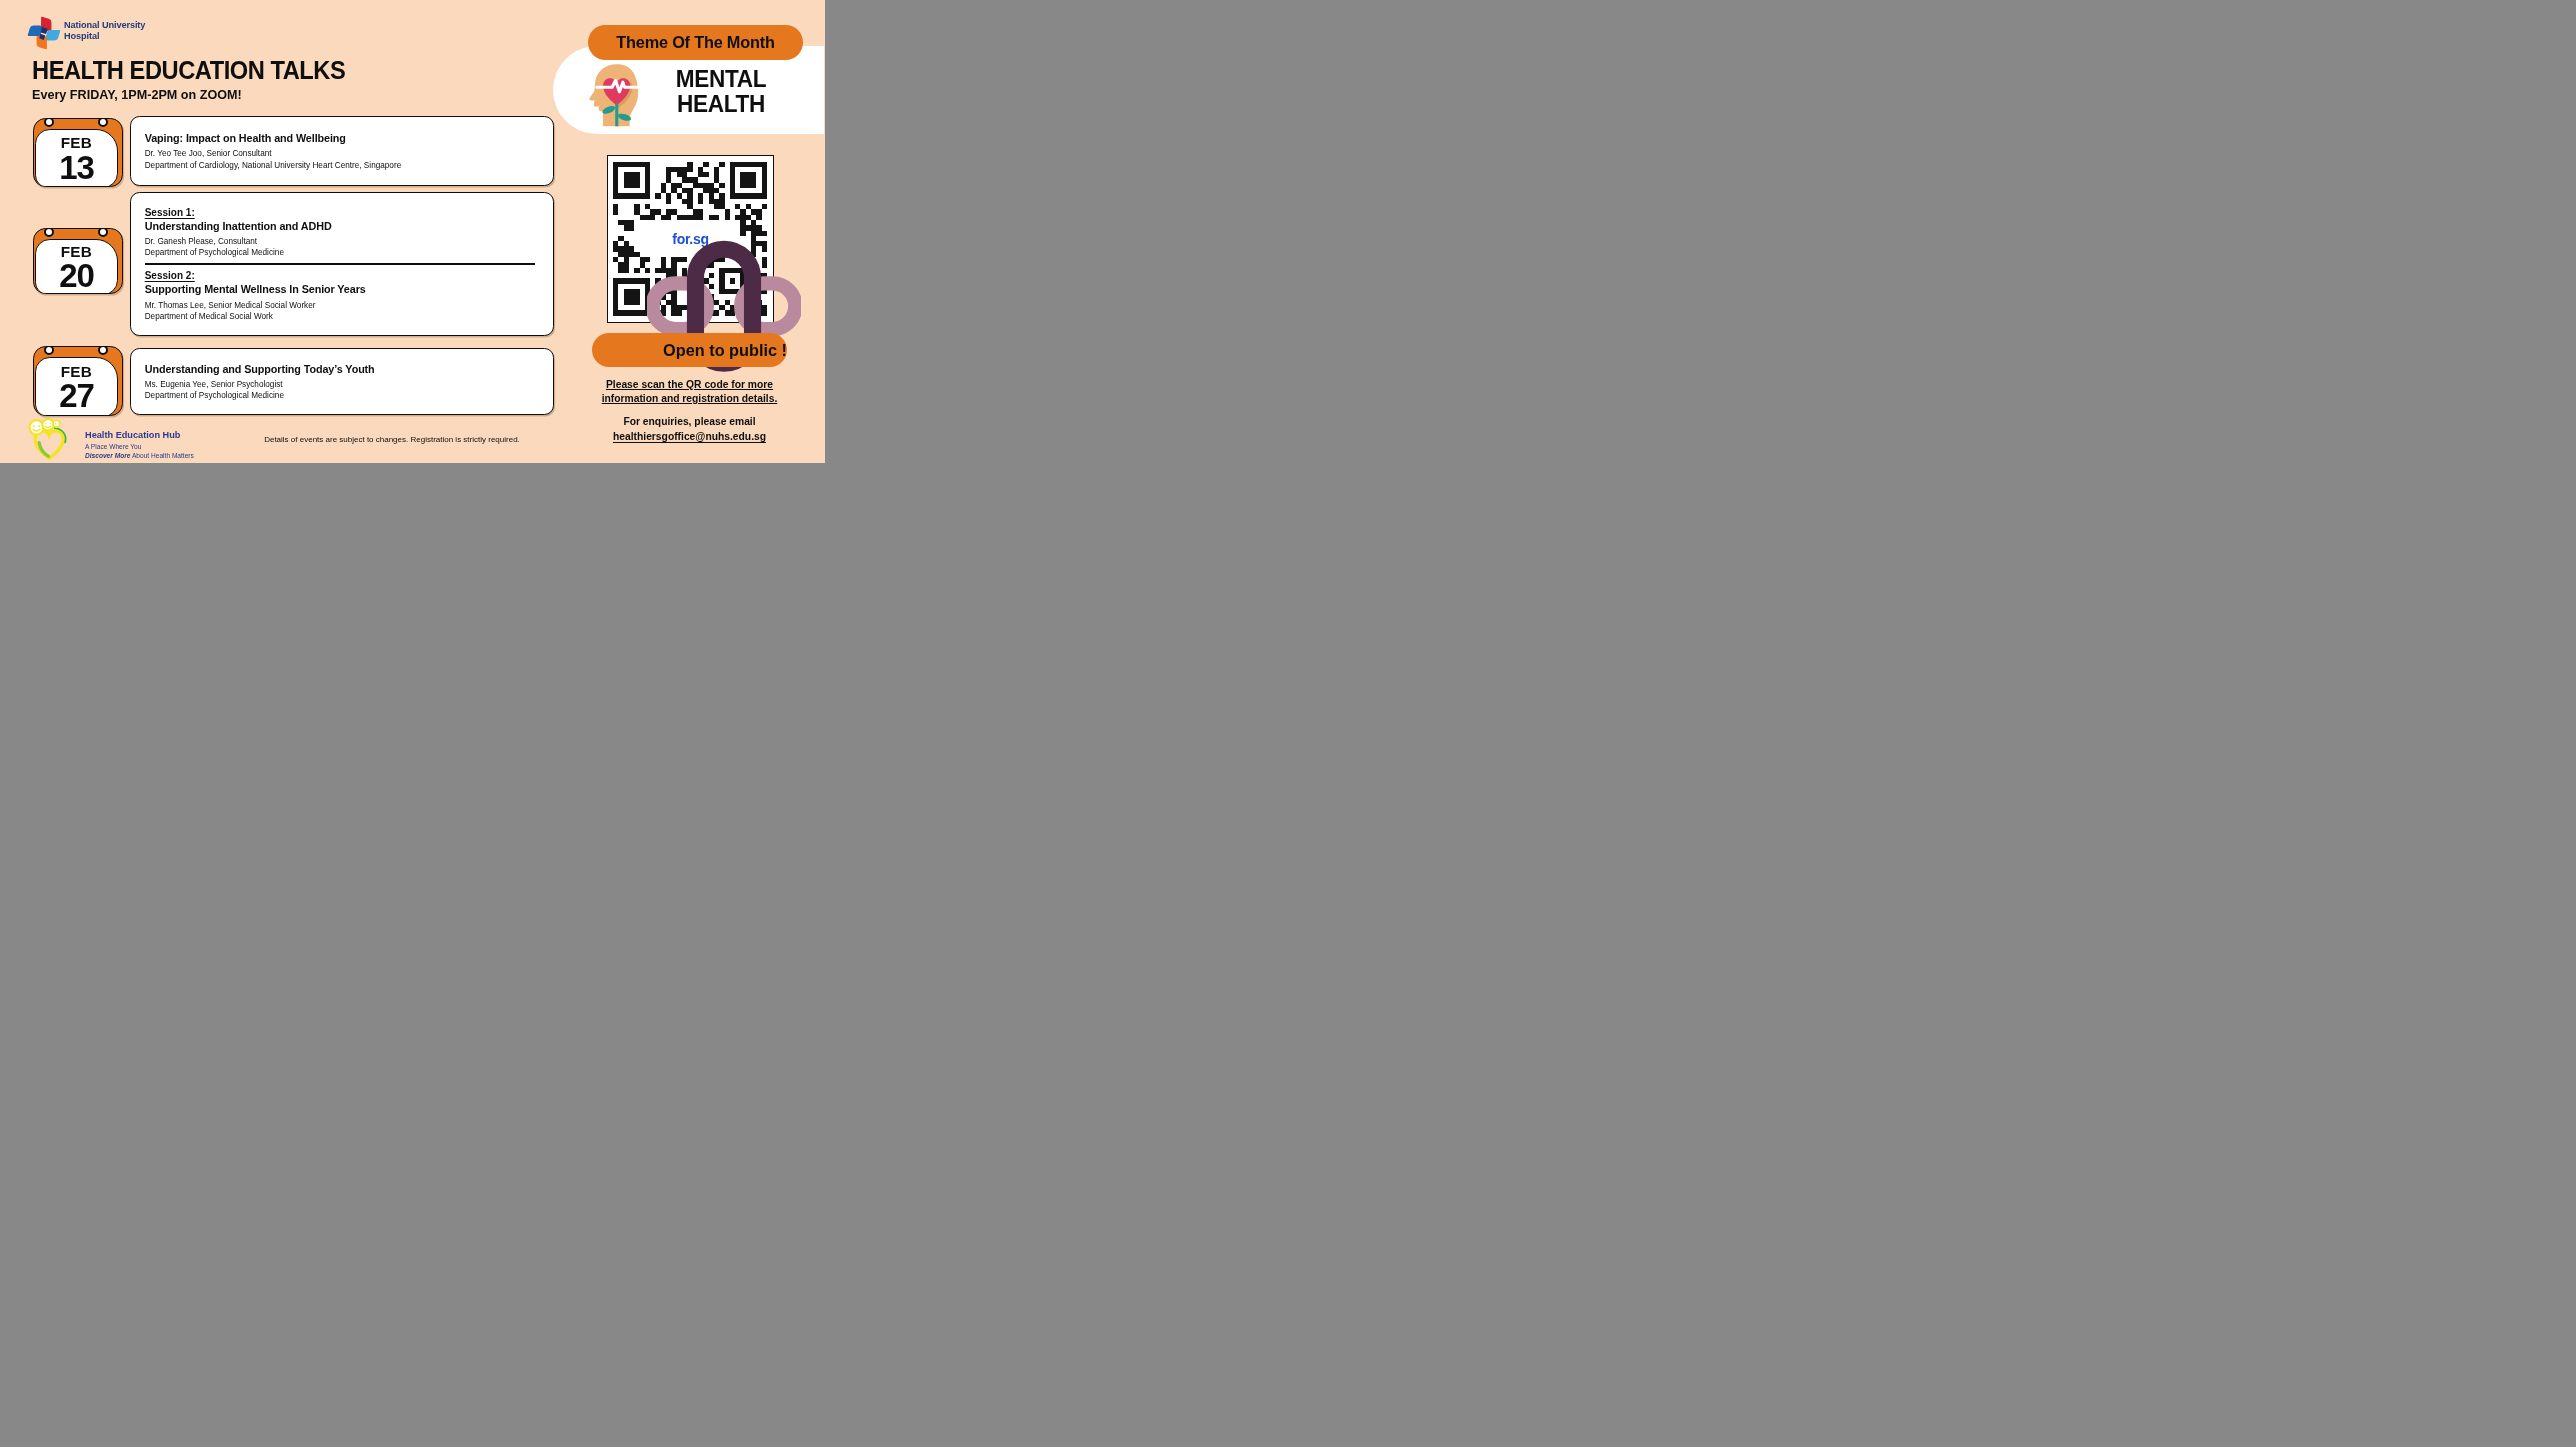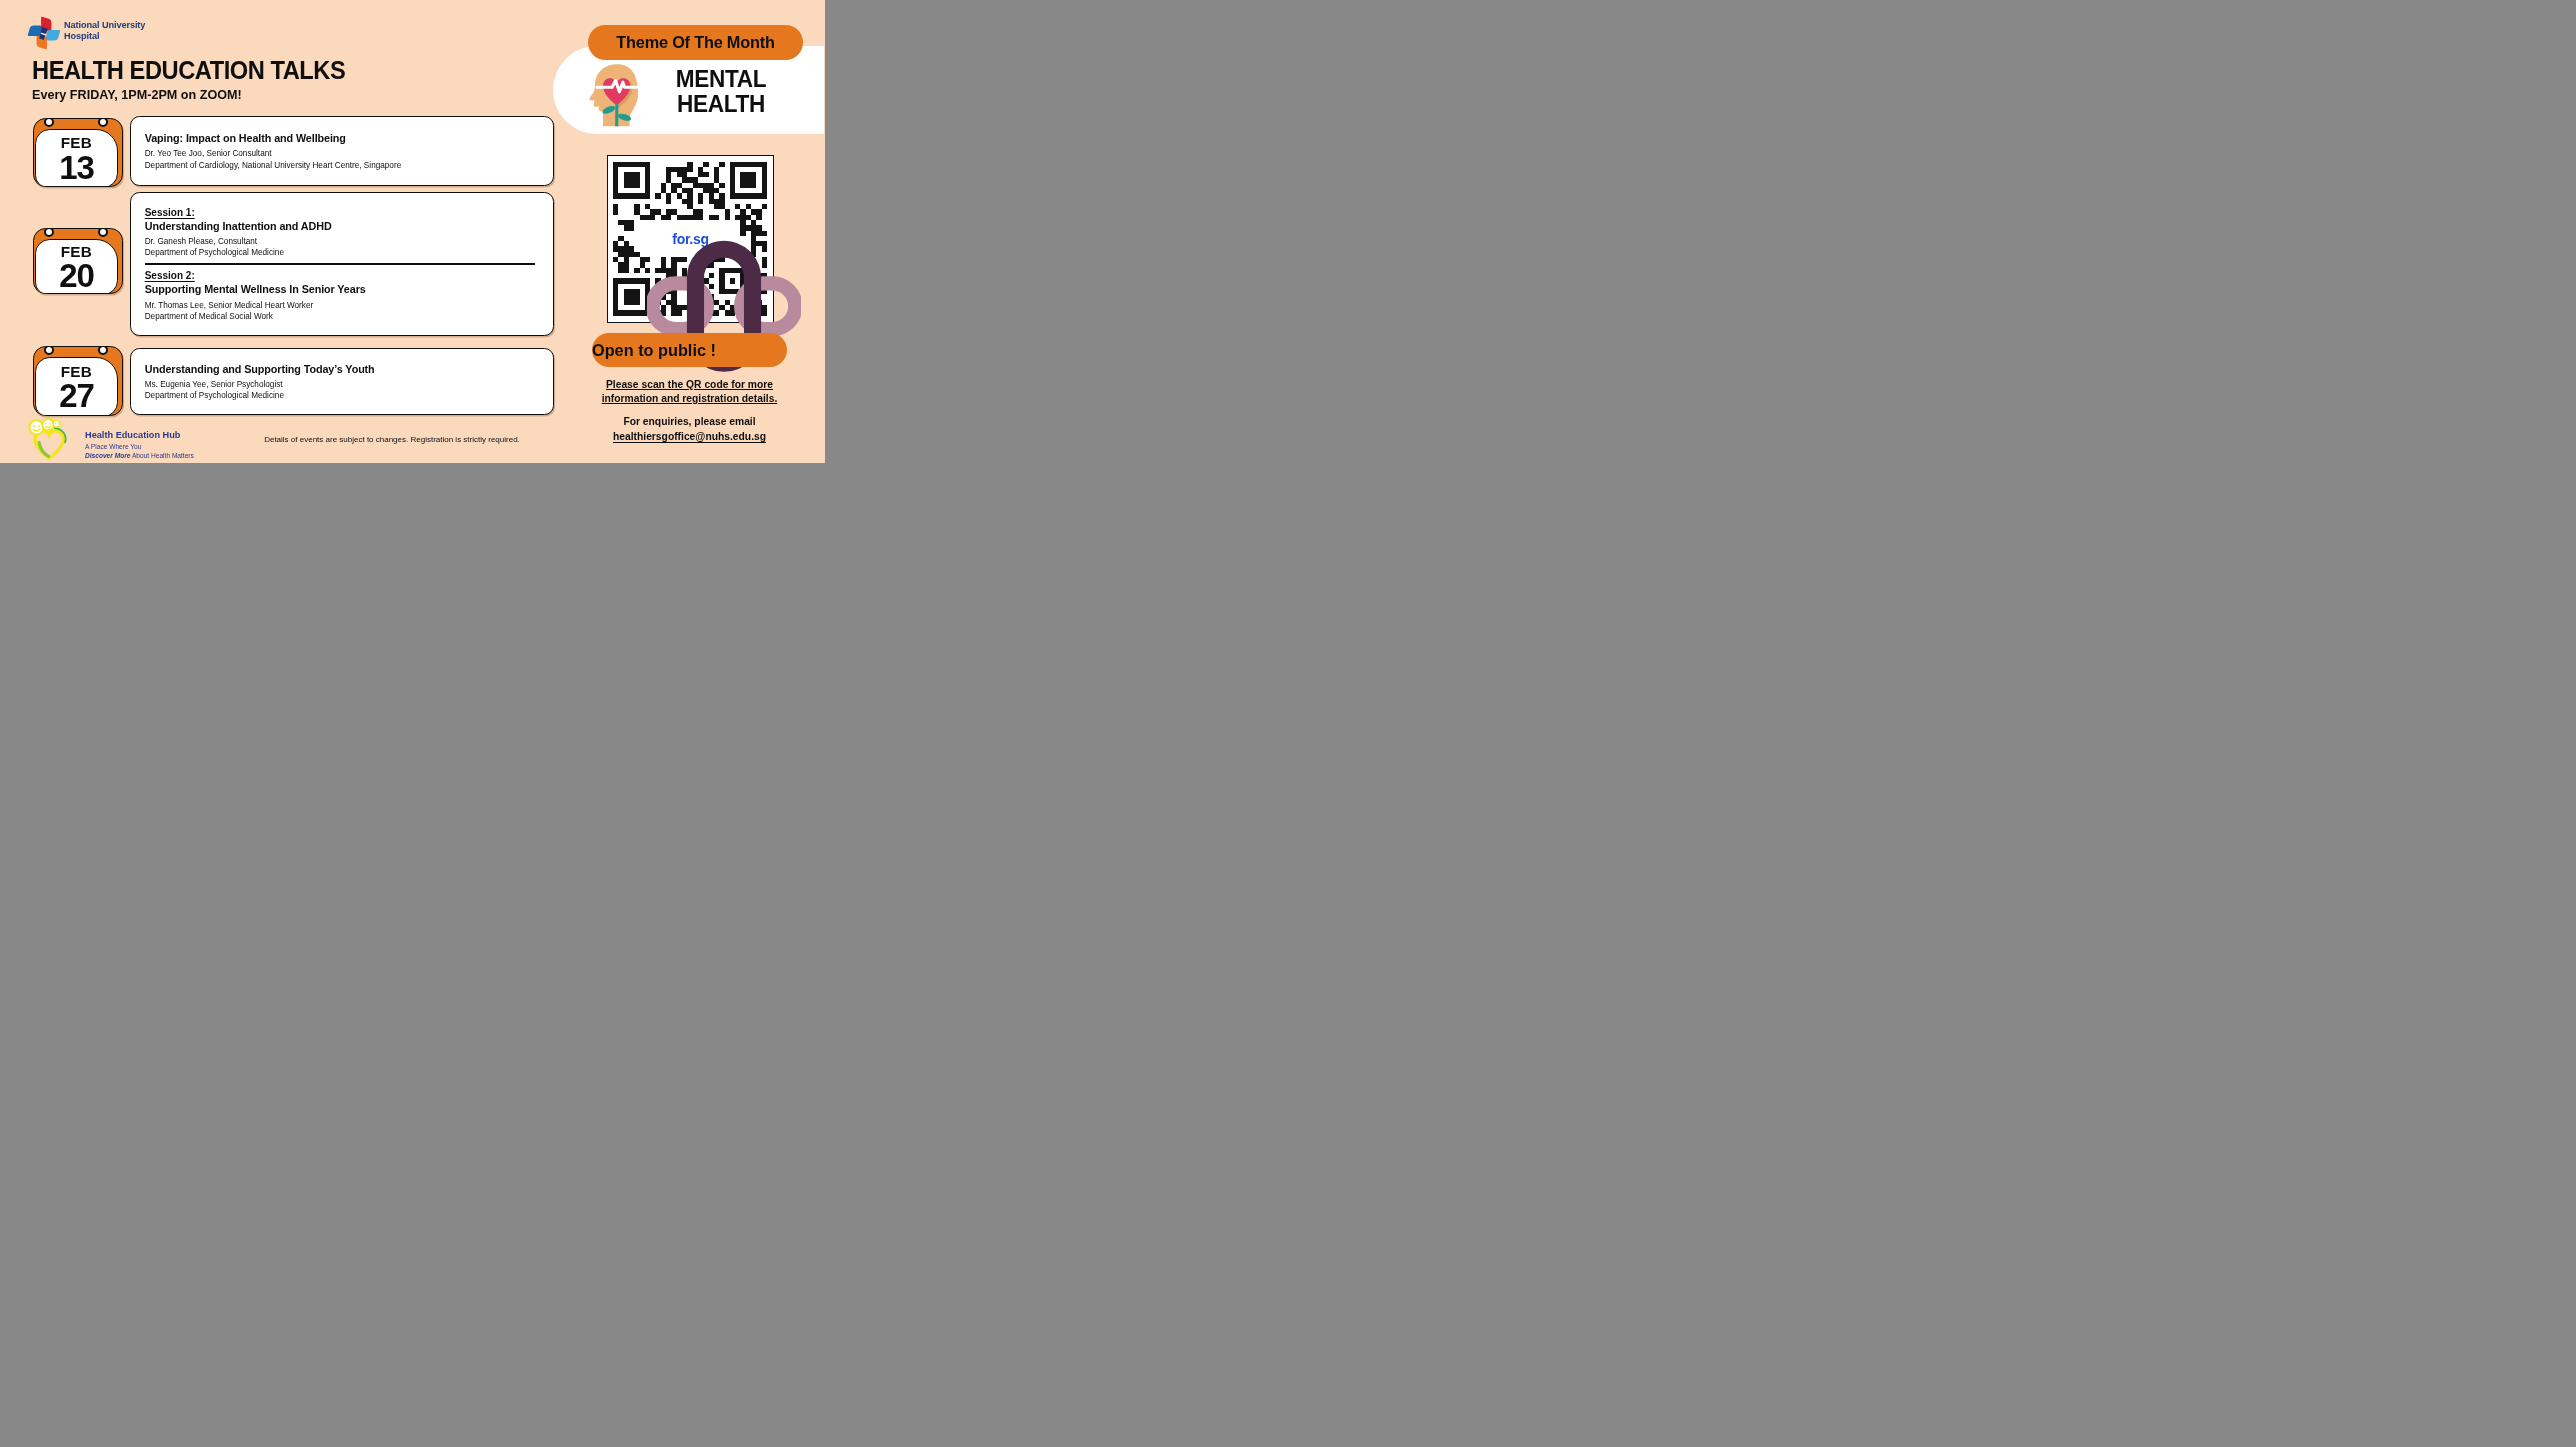--- a/index.html
+++ b/index.html
@@ -21,21 +21,21 @@
     transform:scaleX(.94); transform-origin:center top; }
   
   .qr-box { position:absolute; left:607px; top:155px; width:167px; height:168px;
     background:#fff; border:1.6px solid #0f0f0f; }
   .qr-box svg { position:absolute; left:4.7px; top:4.7px; width:154px; height:155px; }
   .qr-logo { position:absolute; left:50%; top:50%; transform:translate(-50%,-50%);
     width:96px; height:30.5px; background:#fff; display:flex; align-items:center;
     justify-content:center; gap:3.7px; }
   .qr-logo-text { font-size:14px; font-weight:800; color:#1d4ed8; letter-spacing:-0.3px; }
   .open-badge { position:absolute; left:592px; top:333px; width:195px; height:34px;
-    background:#e5771e; border-radius:17px; display:flex; align-items:center; justify-content:flex-start;
+    background:#e5771e; border-radius:17px; display:flex; align-items:center; justify-content:flex-end;
     font-size:16.3px; font-weight:800; }
   .scan-text { position:absolute; left:579px; top:378px; width:221px; text-align:center;
     font-size:10.3px; font-weight:700; line-height:14px;text-decoration:underline; }
   .enquiry { position:absolute; left:579px; top:415px; width:221px; text-align:center;
     font-size:10.3px; font-weight:700; line-height:14.7px; }
   .email { text-decoration:underline; text-underline-offset:2.1px; text-decoration-thickness:0.8px; }
   
   .nuh-logo { position:absolute; left:27px; top:16px; width:34px; height:34px; }
   .org-text { position:absolute; left:64px; top:19.5px; font-size:9.2px; font-weight:700;
     color:#1f3c7d; line-height:11.3px; letter-spacing:-0.1px; }
@@ -530,21 +530,21 @@
   </div>
 
   <div class="card card2">
     <div class="s-label">Session 1:</div>
     <div class="s-title">Understanding Inattention and ADHD</div>
     <div class="s-meta first">Dr. Ganesh Please, Consultant</div>
     <div class="s-meta">Department of Psychological Medicine</div>
     <div class="card-divider"></div>
     <div class="s-label">Session 2:</div>
     <div class="s-title">Supporting Mental Wellness In Senior Years</div>
-    <div class="s-meta first">Mr. Thomas Lee, Senior Medical Heart Worker</div>
+    <div class="s-meta first">Mr. Thomas Lee, Senior Medical Social Worker</div>
     <div class="s-meta">Department of Medical Social Work</div>
   </div>
 
   <div class="card card3">
     <div class="s-title">Understanding and Supporting Today’s Youth</div>
     <div class="s-meta first">Ms. Eugenia Yee, Senior Psychologist</div>
     <div class="s-meta">Department of Psychological Medicine</div>
   </div>
 
   <svg class="heh-logo" viewBox="0 0 95 82">

